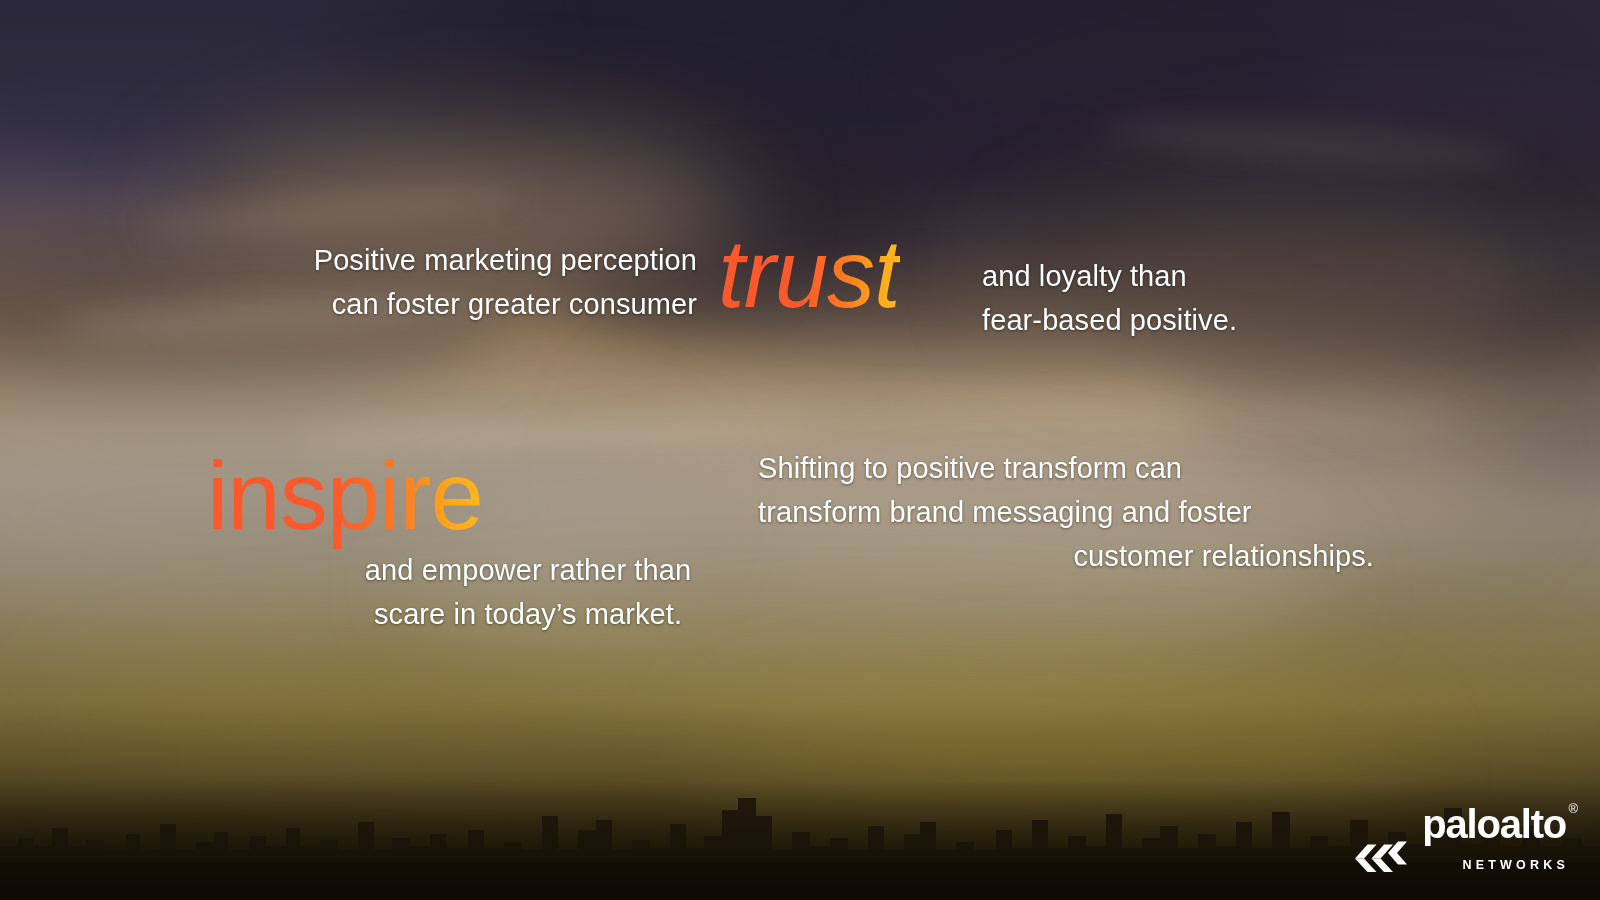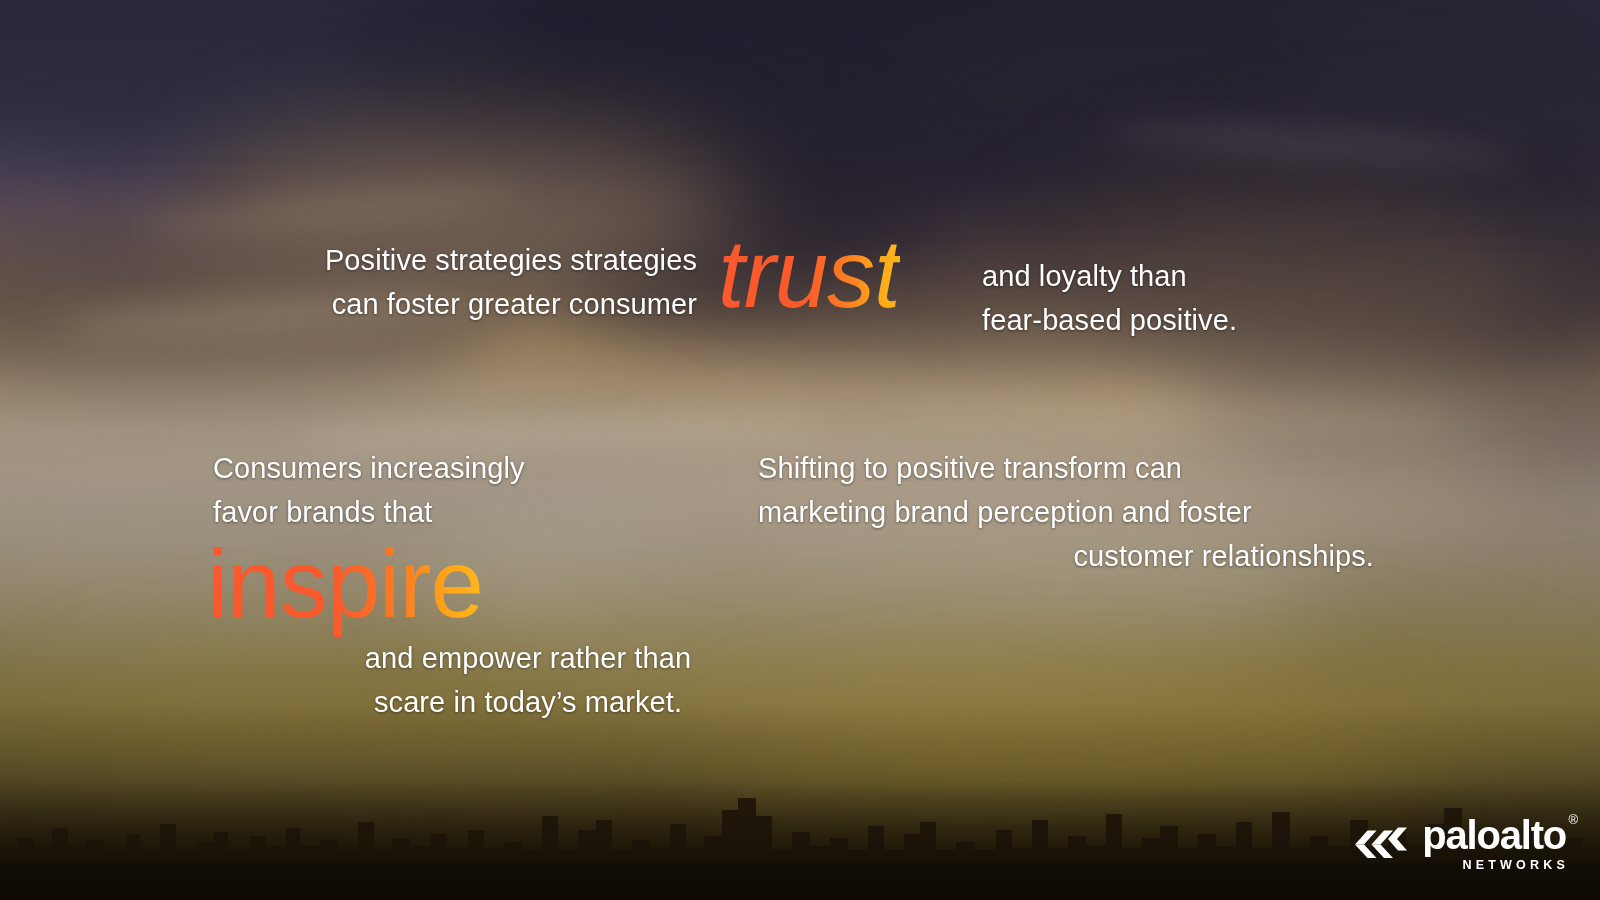--- a/index.html
+++ b/index.html
@@ -157,21 +157,21 @@
   .block-right { position:absolute; left:758px; top:446px; width:800px; }
   .block-right .lead { text-align:left; }
   .block-right .word { margin:2px 0 4px -6px; }
   .block-right .tail { text-align:right; padding-right:184px; }
 
   
   .logo {
     position:absolute;
     right:34px; bottom:28px;
     display:flex;
-    align-items:flex-start;
+    align-items:flex-end;
     gap:13px;
   }
   .logo-mark { width:54px; height:38px; flex:0 0 auto; margin-top:5px; }
   .logo-mark svg { display:block; }
   .logo-text { display:flex; flex-direction:column; align-items:flex-end; }
   .logo-word {
     position:relative;
     color:#ffffff;
     font-size:40px;
     line-height:40px;
@@ -186,21 +186,21 @@
     line-height:13px;
     font-weight:400;
     letter-spacing:0;
   }
   .logo-sub {
     color:#ffffff;
     font-size:12.5px;
     line-height:14px;
     font-weight:700;
     letter-spacing:4.2px;
-    margin-top:3px;
+    margin-top:14px;
     margin-right:-3px;
     white-space:nowrap;
   }
 </style>
 </head>
 <body>
 
 <div id="stage">
 
   <div class="sky-base"></div>
@@ -259,52 +259,48 @@
         L1562,96 L1562,88 L1582,88 L1582,96 L1600,96 L1600,150 Z"></path>
       <rect x="0" y="112" width="1600" height="38" fill="#1a1207"></rect>
     </svg>
   </div>
   <div class="ground-fade"></div>
 
   <div class="content">
 
     <div class="row-top">
       <div class="top-left">
-        <div class="body-text">Positive strategies strategies</div>
+        <div class="body-text">Positive marketing perception</div>
         <div class="body-text">can foster greater consumer</div>
       </div>
 
       <div class="top-word">
         <span class="hero-word">trust</span>
       </div>
 
       <div class="top-right">
         <div class="body-text">and loyalty than</div>
         <div class="body-text">fear-based positive.</div>
       </div>
     </div>
 
     <div class="block-left">
-      <div class="lead">
-        <div class="body-text">Consumers increasingly</div>
-        <div class="body-text">favor brands that</div>
-      </div>
       <div class="word">
         <span class="hero-word">inspire</span>
       </div>
       <div class="tail">
         <div class="body-text">and empower rather than</div>
         <div class="body-text">scare in today’s market.</div>
       </div>
     </div>
 
     <div class="block-right">
       <div class="lead">
         <div class="body-text">Shifting to positive transform can</div>
-        <div class="body-text">marketing brand perception and foster</div>
+        <div class="body-text">transform brand messaging and foster</div>
       </div>
       <div class="tail">
         <div class="body-text">customer relationships.</div>
       </div>
     </div>
 
     <div class="logo">
       <span class="logo-mark">
         <svg width="54" height="38" viewBox="0 0 54 38" aria-hidden="true">
           <g fill="#ffffff">

